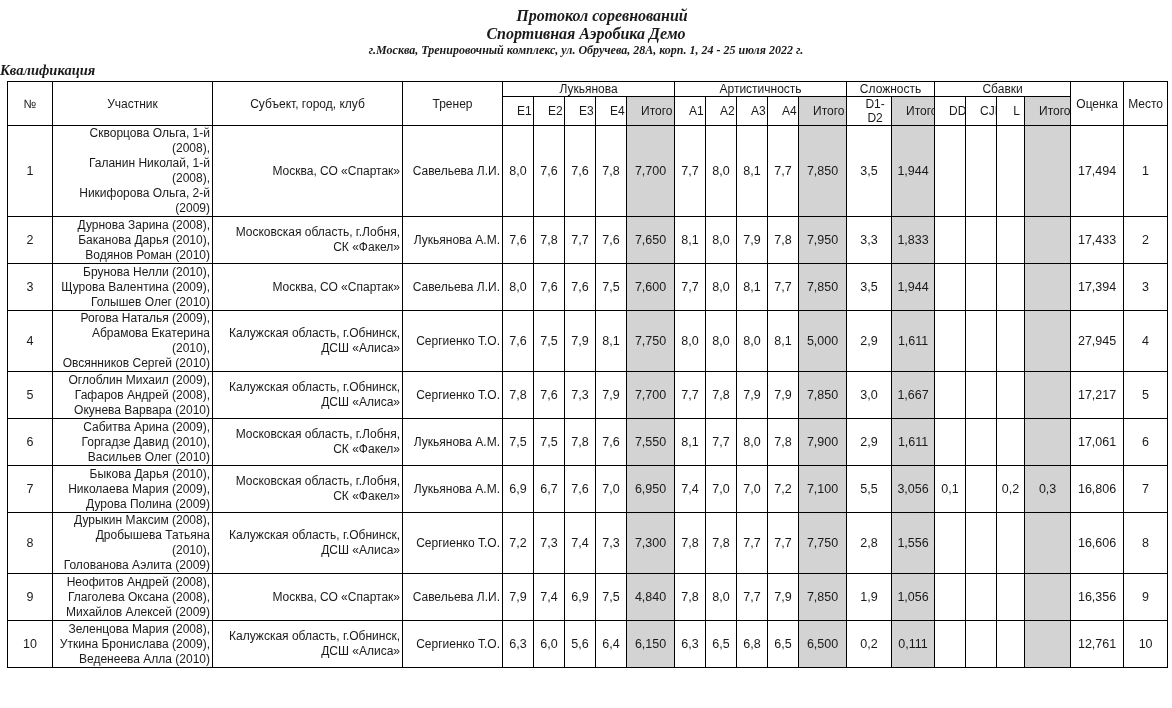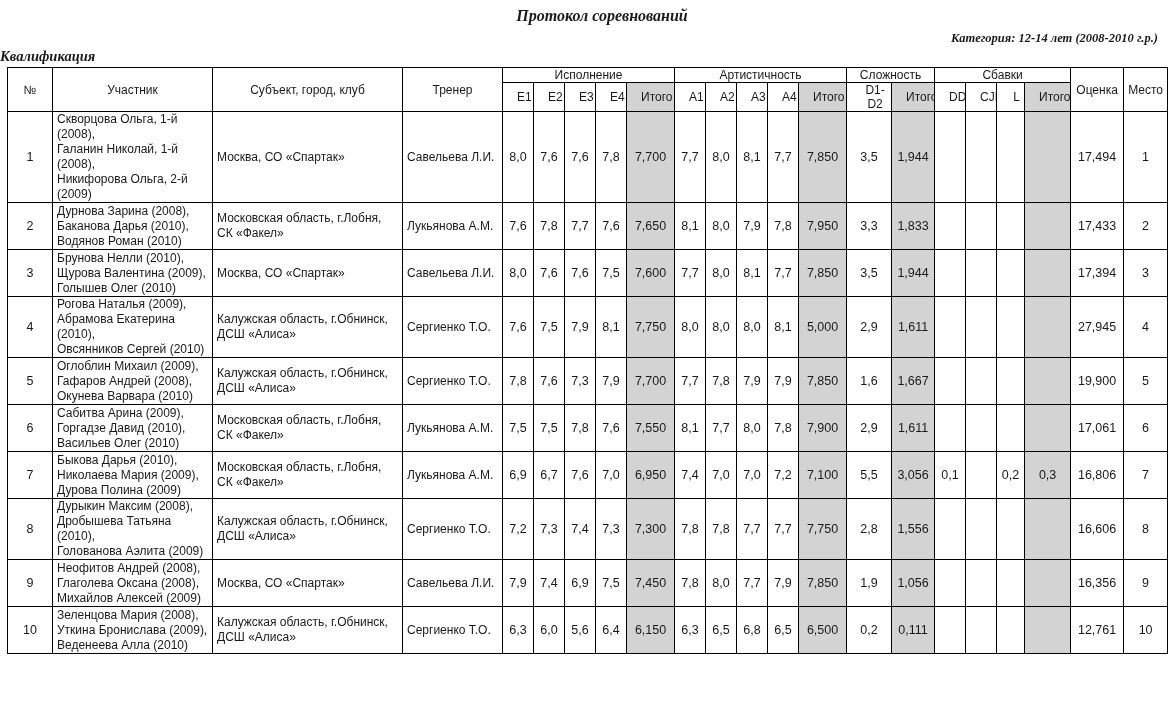--- a/index.html
+++ b/index.html
@@ -20,33 +20,34 @@
 
   table.results { border-collapse: collapse; table-layout: fixed; margin: 3px 0 0 7px; width: 1160px; }
   table.results th, table.results td {
     border: 1px solid #000000; font-weight: normal; font-size: 12px;
     overflow: hidden; padding: 0 2px; background: #ffffff;
   }
   table.results thead tr.grow th { height: 15px; }
   table.results thead tr.srow th { height: 18px; font-size: 12px; padding-left: 14px; }
   table.results tbody tr { height: 47px; }
   table.results td.c { text-align: center; font-size: 12.5px; }
-  table.results td.l { text-align: left; padding-left: 4px; line-height: 15px; }
+  table.results td.l { text-align: right; padding-left: 4px; line-height: 15px; }
   table.results td.pre { white-space: pre-line; }
   .shaded { background: #d3d3d3 !important; }
 </style>
 </head>
 <body>
 
 <div class="doc-header">
   <div class="doc-title">Протокол соревнований</div>
+  <div class="doc-subtitle">Спортивная Аэробика Демо</div>
+  <div class="doc-venue">г.Москва, Тренировочный комплекс, ул. Обручева, 28А, корп. 1, 24 - 25 июля 2022 г.</div>
 </div>
 
 <div class="meta-block">
-  <div>Категория: 12-14 лет (2008-2010 г.р.)</div>
 </div>
 
 <div class="stage-block">
   <div class="stage-title">Квалификация</div>
 </div>
 
 <table class="results">
   <colgroup>
     <col style="width:45px">
       <col style="width:160px">
@@ -70,21 +71,21 @@
       <col style="width:46px">
     <col style="width:53px">
       <col style="width:44px">
   </colgroup>
   <thead>
     <tr class="grow">
       <th rowspan="2">№</th>
       <th rowspan="2">Участник</th>
       <th rowspan="2">Субъект, город, клуб</th>
       <th rowspan="2">Тренер</th>
-      <th colspan="5">Исполнение</th>
+      <th colspan="5">Лукьянова</th>
       <th colspan="5">Артистичность</th>
       <th colspan="2">Сложность</th>
       <th colspan="4">Сбавки</th>
       <th rowspan="2">Оценка</th>
       <th rowspan="2">Место</th>
     </tr>
     <tr class="srow">
       <th>Е1</th>
       <th>Е2</th>
       <th>Е3</th>
@@ -218,27 +219,27 @@
         <td class="c">7,8</td>
         <td class="c">7,6</td>
         <td class="c">7,3</td>
         <td class="c">7,9</td>
         <td class="c shaded">7,700</td>
         <td class="c">7,7</td>
         <td class="c">7,8</td>
         <td class="c">7,9</td>
         <td class="c">7,9</td>
         <td class="c shaded">7,850</td>
-        <td class="c">1,6</td>
+        <td class="c">3,0</td>
         <td class="c shaded">1,667</td>
         <td class="c"></td>
         <td class="c"></td>
         <td class="c"></td>
         <td class="c shaded"></td>
-        <td class="c">19,900</td>
+        <td class="c">17,217</td>
         <td class="c">5</td>
       </tr>
       <tr>
         <td class="c">6</td>
         <td class="l pre">Сабитва Арина (2009),
 Горгадзе Давид (2010),
 Васильев Олег (2010)</td>
         <td class="l">Московская область, г.Лобня, СК «Факел»</td>
         <td class="l">Лукьянова А.М.</td>
         <td class="c">7,5</td>
@@ -316,21 +317,21 @@
         <td class="c">9</td>
         <td class="l pre">Неофитов Андрей (2008),
 Глаголева Оксана (2008),
 Михайлов Алексей (2009)</td>
         <td class="l">Москва, СО «Спартак»</td>
         <td class="l">Савельева Л.И.</td>
         <td class="c">7,9</td>
         <td class="c">7,4</td>
         <td class="c">6,9</td>
         <td class="c">7,5</td>
-        <td class="c shaded">7,450</td>
+        <td class="c shaded">4,840</td>
         <td class="c">7,8</td>
         <td class="c">8,0</td>
         <td class="c">7,7</td>
         <td class="c">7,9</td>
         <td class="c shaded">7,850</td>
         <td class="c">1,9</td>
         <td class="c shaded">1,056</td>
         <td class="c"></td>
         <td class="c"></td>
         <td class="c"></td>

